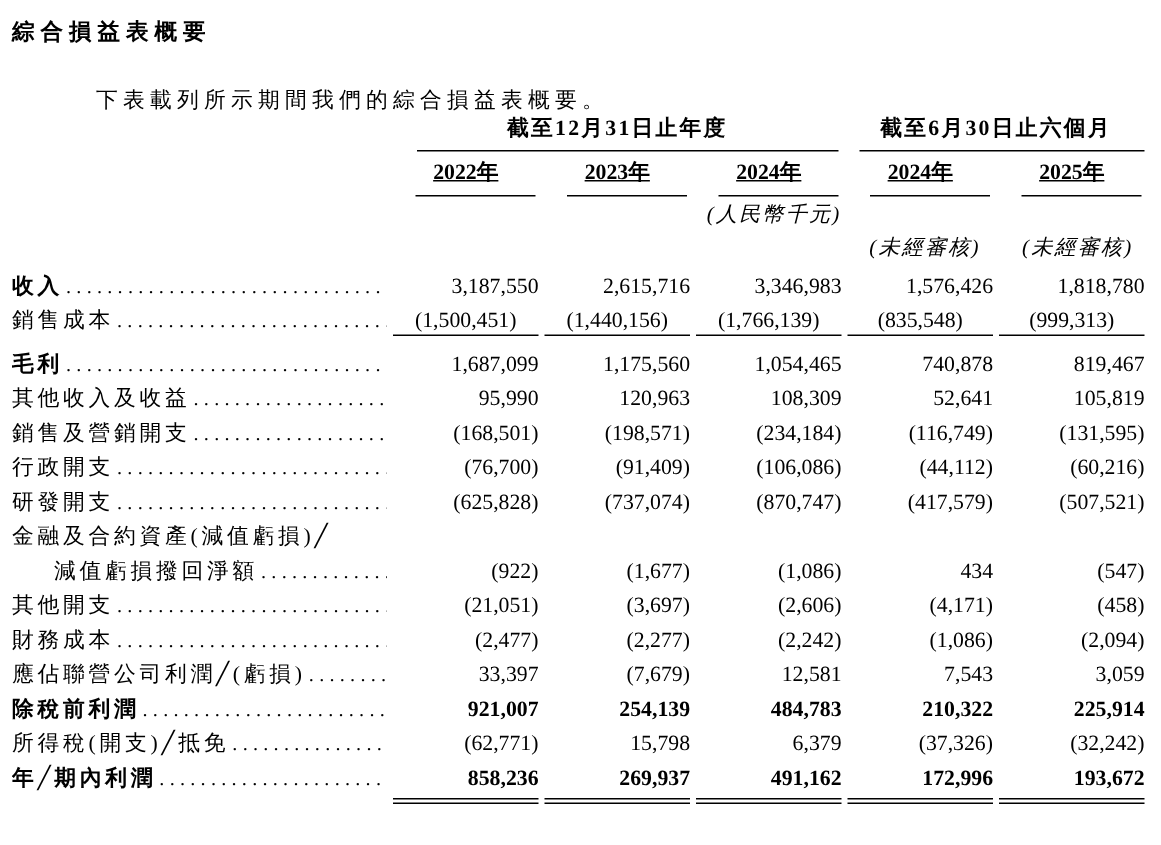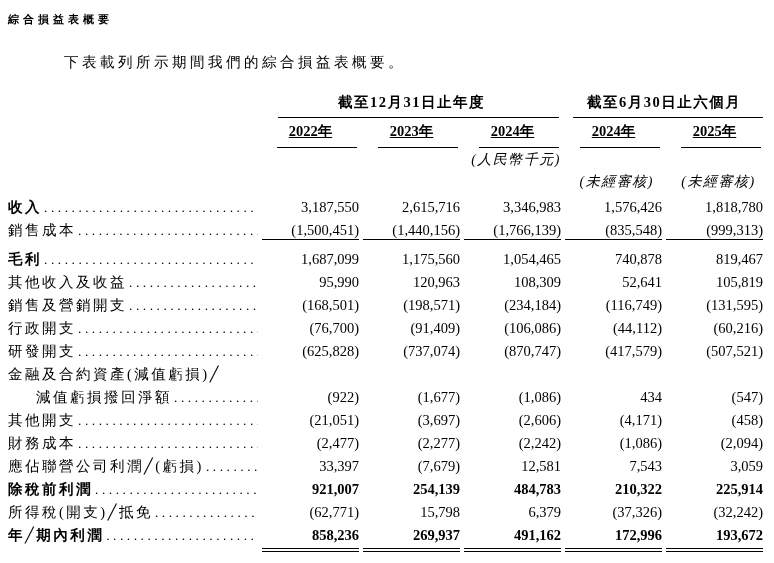--- a/index.html
+++ b/index.html
@@ -3,29 +3,29 @@
 <meta charset="utf-8">
 <style>
   html,body{margin:0;padding:0;background:#fff;}
   body{
     width:774px;height:563px;overflow:hidden;color:#000;
     font-family:"Liberation Serif","DejaVu Serif",serif;
   }
   .page{padding:8px 7px 0 8px;}
 
   .doc-title{
-    font-size:11px;font-weight:bold;letter-spacing:4px;
+    font-size:15px;font-weight:bold;letter-spacing:4px;
     margin:4px 0 0 0;
   }
   .intro{
     font-size:14.5px;letter-spacing:3.5px;
     margin:26px 0 0 56px;
   }
 
-  .fintable{margin-top:21px;font-size:14.5px;}
+  .fintable{font-size:14.5px;}
   .row{display:flex;align-items:baseline;}
 
   
   .lbl{
     flex:0 0 250px;display:flex;align-items:baseline;
     overflow:hidden;letter-spacing:2.5px;white-space:nowrap;
   }
   .lbl.indent{flex-basis:222px;margin-left:28px;}
   .leader{
     flex:1 1 auto;overflow:hidden;white-space:nowrap;
@@ -57,21 +57,21 @@
   }
 
   .note-row{margin-top:3px;}
   .note{font-style:italic;font-size:14px;letter-spacing:1.5px;}
   .note-row .note{text-align:right;}
   .unaudited-row{margin-top:4px;margin-bottom:7px;justify-content:space-between;}
   .unaudited-row .note{text-align:center;}
 
   
   .body-row{height:23px;}
-  .u{border-bottom:1.4px solid #000;}
+  .u{border-bottom:1.4px solid #000;text-align:center;}
   .u-row{margin-bottom:6px;}
   .d{border-bottom:4px double #000;padding-bottom:4px;}
 </style>
 </head>
 <body>
 
 <div class="page">
 
   <h1 class="doc-title">綜合損益表概要</h1>
 

